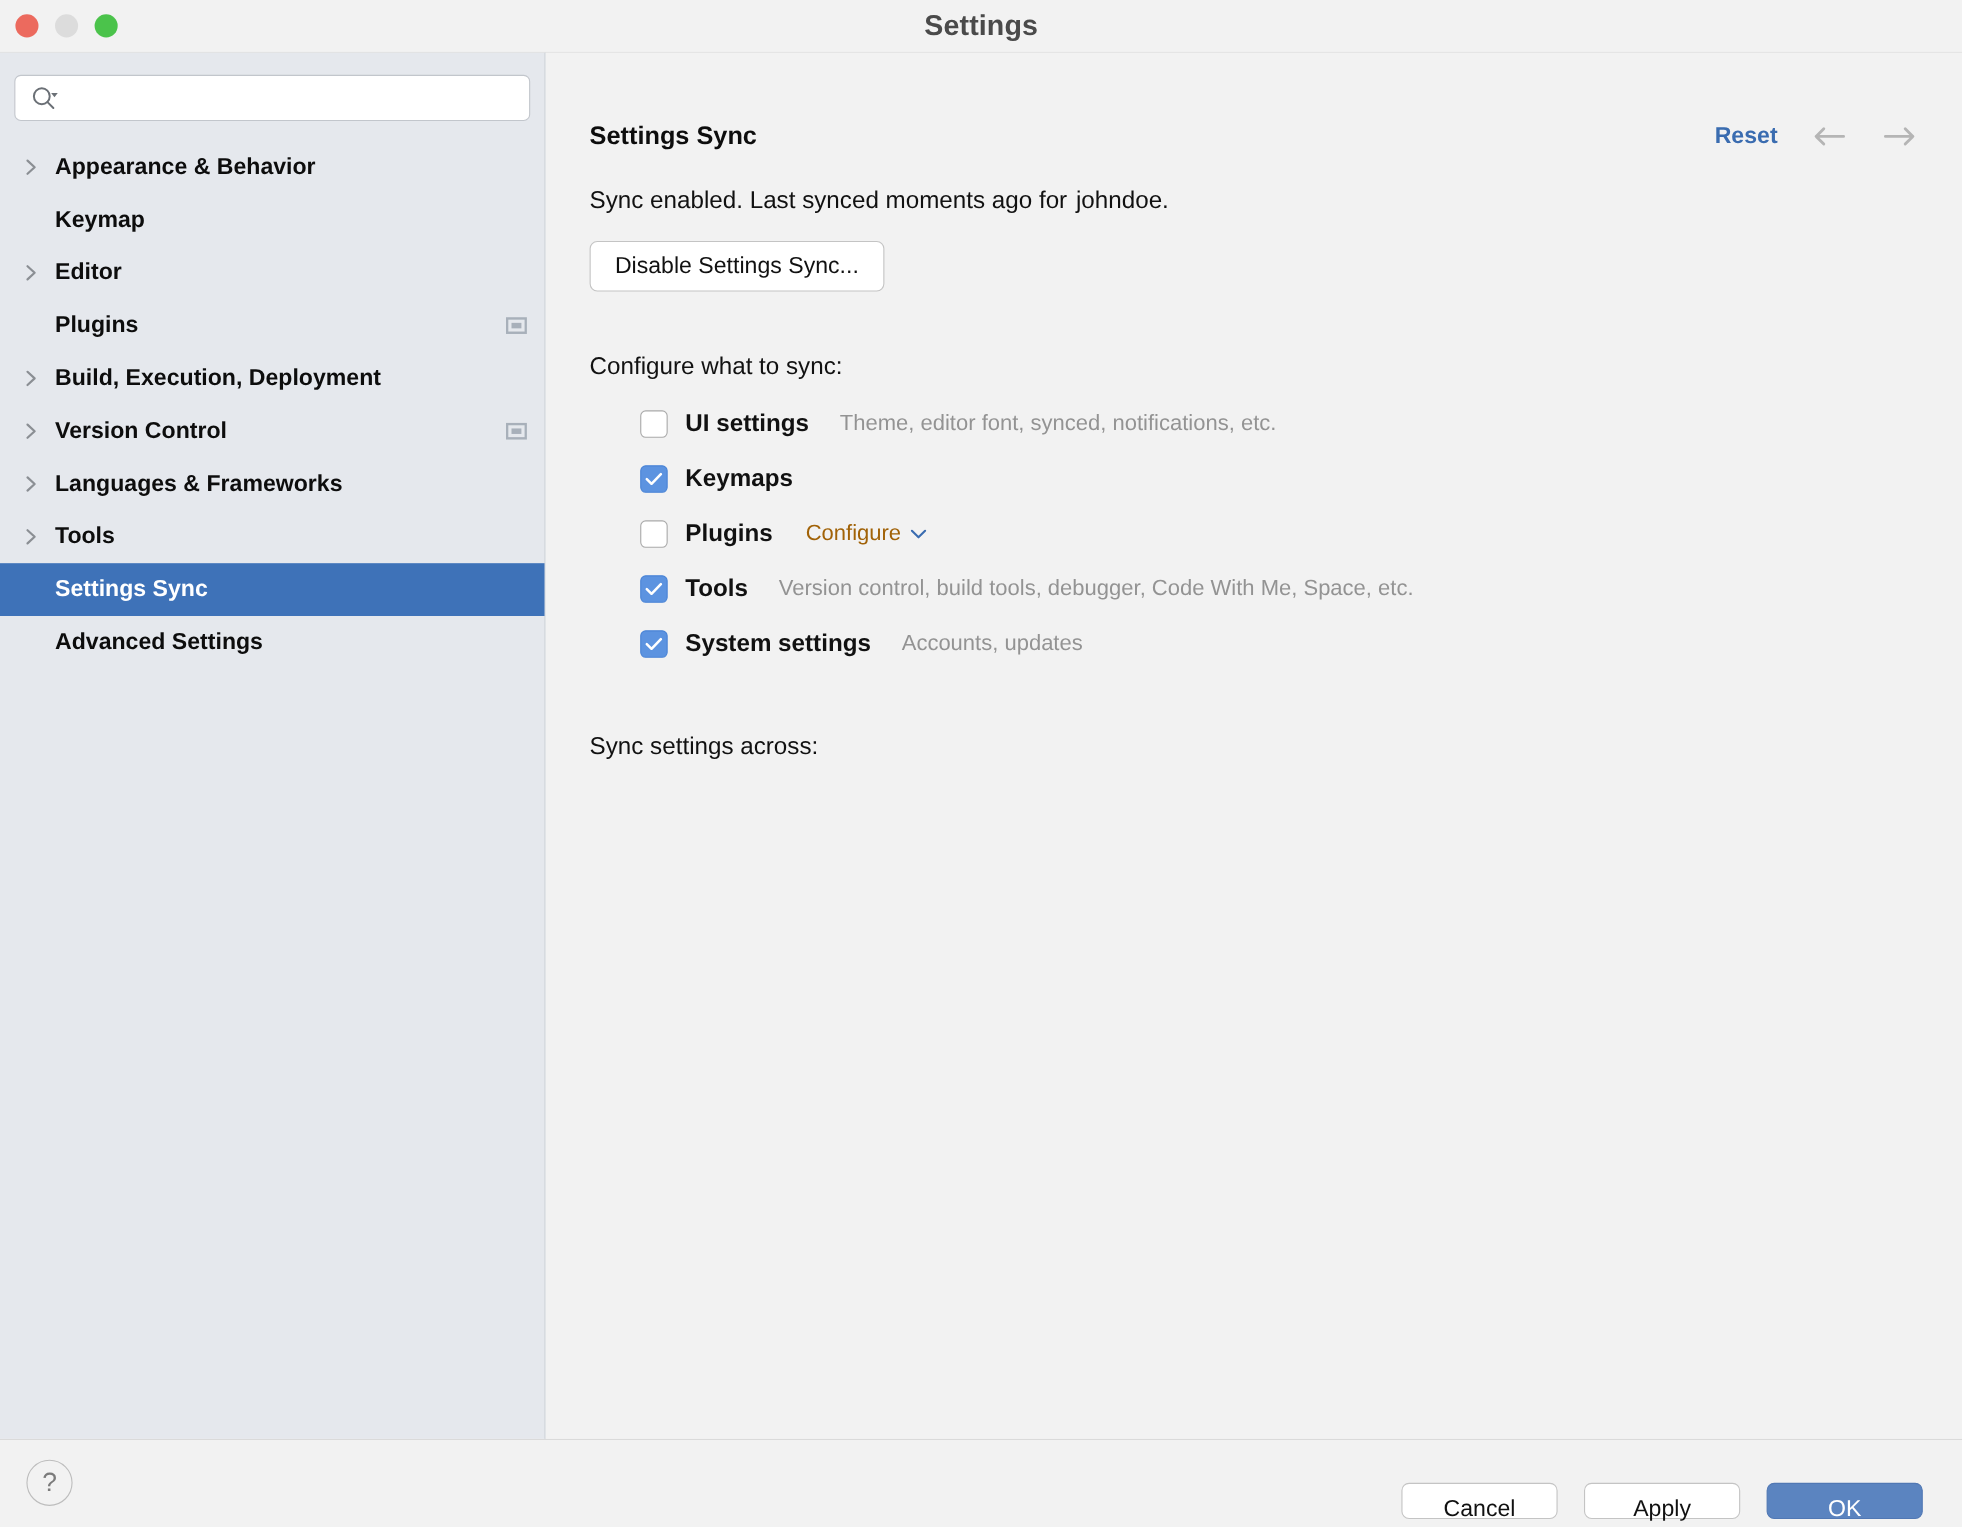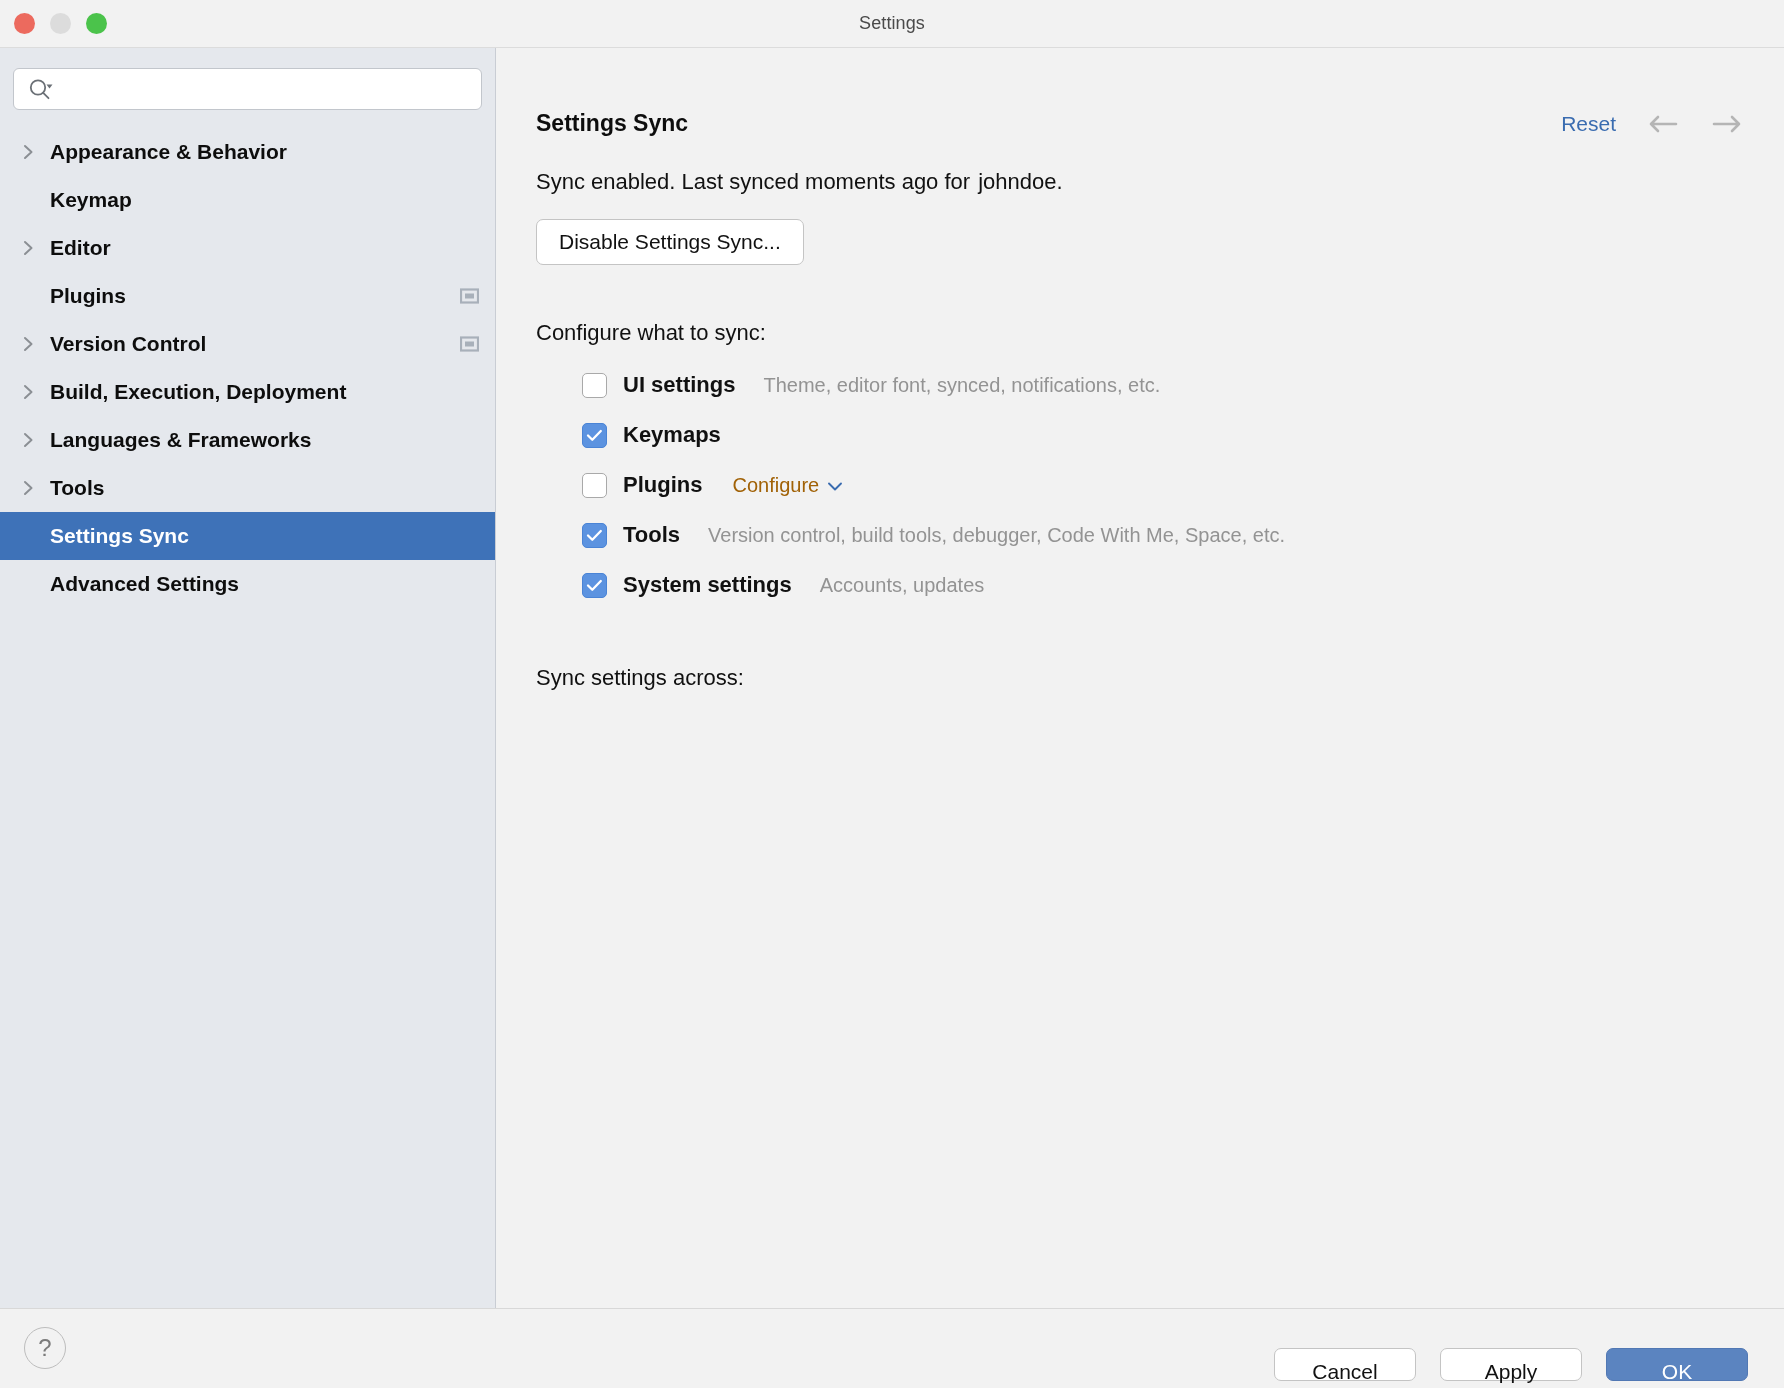--- a/index.html
+++ b/index.html
@@ -26,22 +26,22 @@
     position: absolute;
     left: 14px; top: 13px;
     display: flex;
     gap: 15px;
   }
   .light { width: 21px; height: 21px; border-radius: 50%; }
   .light.red { background: #ec6a5e; }
   .light.yellow { background: #dcdcdc; }
   .light.green { background: #4bc34b; }
   .title-text {
-    font-size: 18px;
-    font-weight: normal;
+    font-size: 26px;
+    font-weight: bold;
     color: #4a4a4a;
     letter-spacing: .1px;
   }
 
   
   .body-wrap {
     display: flex;
     height: 1261px;
     border-top: 1px solid #dcdcdc;
   }
@@ -115,21 +115,21 @@
     color: #0d0d0d;
   }
   .head-right {
     margin-left: auto;
     display: flex;
     align-items: center;
     gap: 30px;
   }
   .reset-link {
     font-size: 21px;
-    font-weight: normal;
+    font-weight: bold;
     color: #3a6cb0;
     cursor: pointer;
   }
   .nav-arrow { cursor: default; display: flex; align-items: center; }
 
   .status-line {
     margin-top: 32px;
     font-size: 22px;
     color: #111;
   }
@@ -342,36 +342,36 @@
             </svg>
         </span>
       </div>
 
       <div class="tree-item">
         <span class="tree-arrow">
           <svg width="13" height="16" viewBox="0 0 13 16">
               <path d="M3 2 L9.5 8 L3 14" fill="none" stroke="#8b8f94" stroke-width="2" stroke-linecap="round" stroke-linejoin="round"></path>
             </svg>
         </span>
+        <span class="tree-label">Build, Execution, Deployment</span>
+      </div>
+
+      <div class="tree-item">
+        <span class="tree-arrow">
+          <svg width="13" height="16" viewBox="0 0 13 16">
+              <path d="M3 2 L9.5 8 L3 14" fill="none" stroke="#8b8f94" stroke-width="2" stroke-linecap="round" stroke-linejoin="round"></path>
+            </svg>
+        </span>
         <span class="tree-label">Version Control</span>
         <span class="badge-ico">
           <svg width="19" height="16" viewBox="0 0 19 16">
               <rect x="1" y="1.5" width="17" height="13" fill="none" stroke="#a8b0ba" stroke-width="2.2"></rect>
               <rect x="5" y="5.5" width="9" height="5" fill="#a8b0ba"></rect>
             </svg>
         </span>
-      </div>
-
-      <div class="tree-item">
-        <span class="tree-arrow">
-          <svg width="13" height="16" viewBox="0 0 13 16">
-              <path d="M3 2 L9.5 8 L3 14" fill="none" stroke="#8b8f94" stroke-width="2" stroke-linecap="round" stroke-linejoin="round"></path>
-            </svg>
-        </span>
-        <span class="tree-label">Build, Execution, Deployment</span>
       </div>
 
       <div class="tree-item">
         <span class="tree-arrow">
           <svg width="13" height="16" viewBox="0 0 13 16">
               <path d="M3 2 L9.5 8 L3 14" fill="none" stroke="#8b8f94" stroke-width="2" stroke-linecap="round" stroke-linejoin="round"></path>
             </svg>
         </span>
         <span class="tree-label">Languages &amp; Frameworks</span>
       </div>

